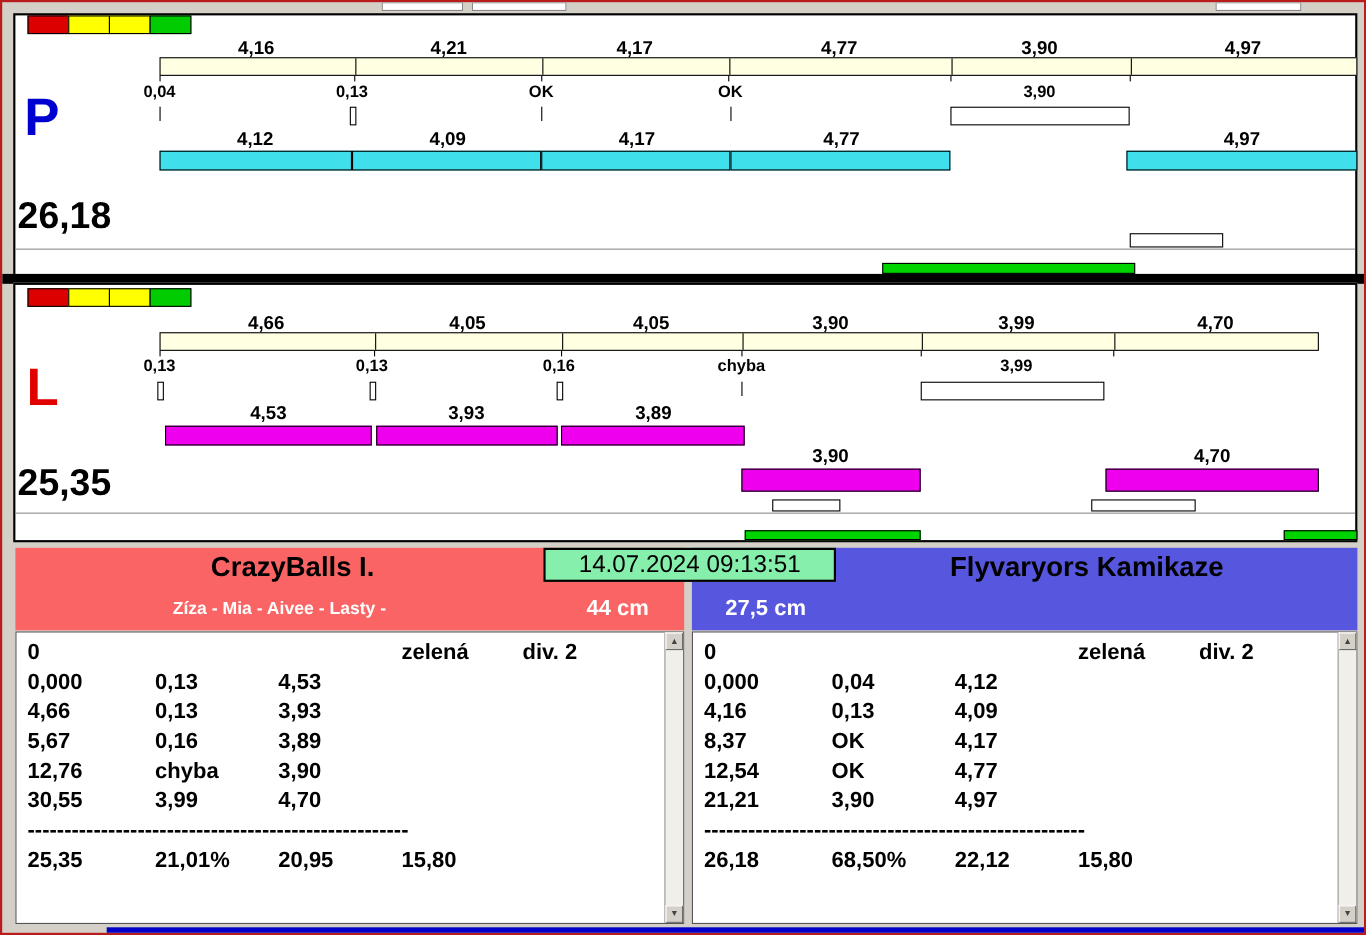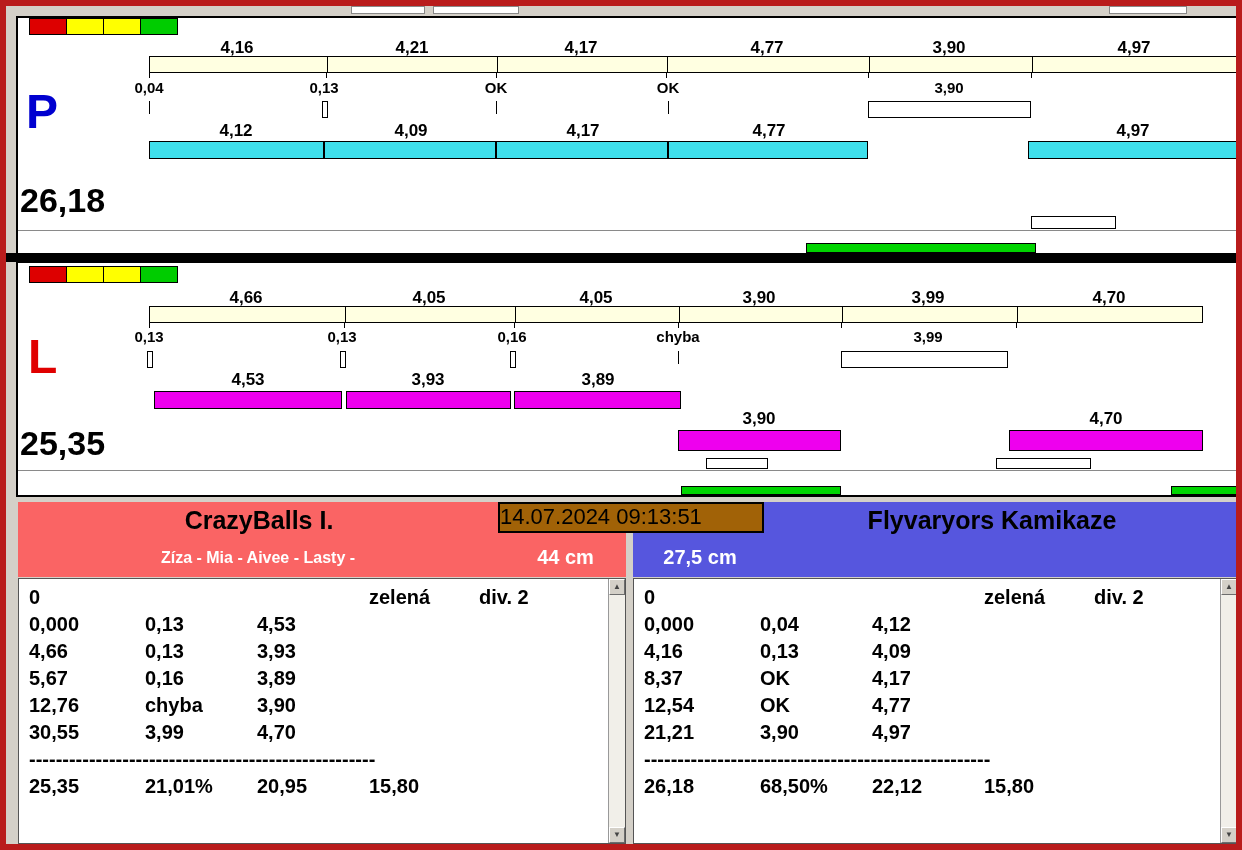--- a/index.html
+++ b/index.html
@@ -1,18 +1,18 @@
 <!DOCTYPE html>
 <html style="--chrome: #D4D0C8; --cream: #FFFFE1; --cyan: #3FE0EC; --magenta: #EE00EE; --green: #00D400; --box-red: #DD0000; --box-yellow: #FFFF00; --box-green: #00CC00; --p-blue: #0000D0; --l-red: #E00000; --team-left-bg: #FA6464; --team-right-bg: #5656DE; --taskbar-blue: #0000C8;"><head>
 <meta charset="utf-8">
 <style>
   *{margin:0;padding:0;box-sizing:border-box}
   html,body{background:#9a9a9a}
   #root{position:relative;width:1242px;height:850px;background:var(--chrome,#D4D0C8);
-        border:6px solid #b91c1c;overflow:hidden;font-family:"Liberation Sans",sans-serif;color:#000}
+        border:2px solid #b91c1c;overflow:hidden;font-family:"Liberation Sans",sans-serif;color:#000}
   .panel{position:absolute;left:10px;width:1222px;background:#fff;border:2px solid #000}
   .lights{position:absolute;display:flex}
   .light{width:38px;height:17px;border:1px solid #000;margin-left:-1px}
   .num{position:absolute;width:120px;text-align:center;font-weight:bold;font-size:17px;white-space:nowrap;line-height:1.15}
   .num.small{font-size:15px}
   .bar{position:absolute;border:1px solid #000}
   .cream{background:var(--cream,#FFFFE1)}
   .cyan{background:var(--cyan,#3FE0EC)}
   .magenta{background:var(--magenta,#EE00EE)}
   .greenbar{background:var(--green,#00D400)}
@@ -22,22 +22,22 @@
   .thin{position:absolute;width:1px;height:13px;background:#000}
   .narrow{position:absolute;width:6px;height:17px;background:#fff;border:1px solid #000}
   .lane-letter{position:absolute;font-weight:bold;font-size:48px;line-height:1}
   .lane-total{position:absolute;font-weight:bold;font-size:34px;line-height:1.1;color:#000}
   .hairline{position:absolute;height:1px;background:#8a8a8a}
   .divider-bar{position:absolute;left:0;top:247px;width:1242px;height:9px;background:#000}
   .header-block{position:absolute;top:496px;height:75px}
   .team-title{position:absolute;font-weight:bold;font-size:25px;color:#000;text-align:center;white-space:nowrap;line-height:1.3}
   .team-lineup{position:absolute;font-weight:bold;font-size:16px;color:#fff;text-align:center;white-space:nowrap}
   .team-height{position:absolute;font-weight:bold;font-size:20px;color:#fff;text-align:center;white-space:nowrap}
-  .timestamp{position:absolute;left:492px;top:496px;width:266px;height:31px;background:#a16207;border:2px solid #000;
-             font-size:22px;text-align:left;line-height:26px;z-index:4;white-space:nowrap}
+  .timestamp{position:absolute;left:492px;top:496px;width:266px;height:31px;background:#86efac;border:2px solid #000;
+             font-size:22px;text-align:center;line-height:26px;z-index:4;white-space:nowrap}
   .rtable{position:absolute;top:572px;height:266px;background:#fff;border:1px solid #555}
   .tbody{position:absolute;left:10px;top:5px;right:20px;font-weight:bold;font-size:20px}
   .trow{display:grid;grid-template-columns:116px 112px 112px 110px auto;height:27px;white-space:nowrap;overflow:hidden;line-height:27px}
   .c1{grid-column:1}.c2{grid-column:2}.c3{grid-column:3}.c4{grid-column:4}.c5{grid-column:5}
   .cspan{grid-column:1 / span 5}
   .scrollbar{position:absolute;top:0;right:0;width:17px;height:100%;background:#F1EFE9;border-left:1px solid #999}
   .sbtn{position:absolute;left:0;width:16px;height:16px;background:var(--chrome,#D4D0C8);
         border:1px solid;border-color:#fff #6d6d6d #6d6d6d #fff;font-size:8px;line-height:14px;text-align:center;color:#444}
   .topbox{position:absolute;top:0;height:8px;background:#fff;border:1px solid #888}
   .abs{position:absolute}
@@ -173,21 +173,21 @@
     <span class="lane-total" style="left:2px;top:162px">25,35</span>
 
     <div class="bar whitebox" style="left:688px;top:195px;width:62px;height:11px"></div>
     <div class="bar whitebox" style="left:978px;top:195px;width:95px;height:11px"></div>
     <i class="hairline" style="left:0;top:207px;width:1218px"></i>
     <div class="bar greenbar" style="left:663px;top:223px;width:160px;height:9px"></div>
     <div class="bar greenbar" style="left:1153px;top:223px;width:67px;height:9px"></div>
   </div>
 
   <div class="header-block" style="left:12px;width:608px;background:var(--team-left-bg,#FA6464)">
-    <span class="team-title" style="left:1px;top:2px;width:480px">CrazyBalls I.</span>
+    <span class="team-title" style="left:12px;top:2px;width:480px">CrazyBalls I.</span>
     <span class="team-lineup" style="left:0;top:47px;width:480px">Zíza - Mia - Aivee - Lasty -</span>
     <span class="team-height" style="left:495px;top:44px;width:105px">44 cm</span>
   </div>
 
   <div class="timestamp">14.07.2024 09:13:51</div>
 
   <div class="header-block" style="left:627px;width:605px;background:var(--team-right-bg,#5656DE)">
     <span class="team-title" style="left:120px;top:2px;width:478px">Flyvaryors Kamikaze</span>
     <span class="team-height" style="left:6px;top:44px;width:122px">27,5 cm</span>
   </div>

